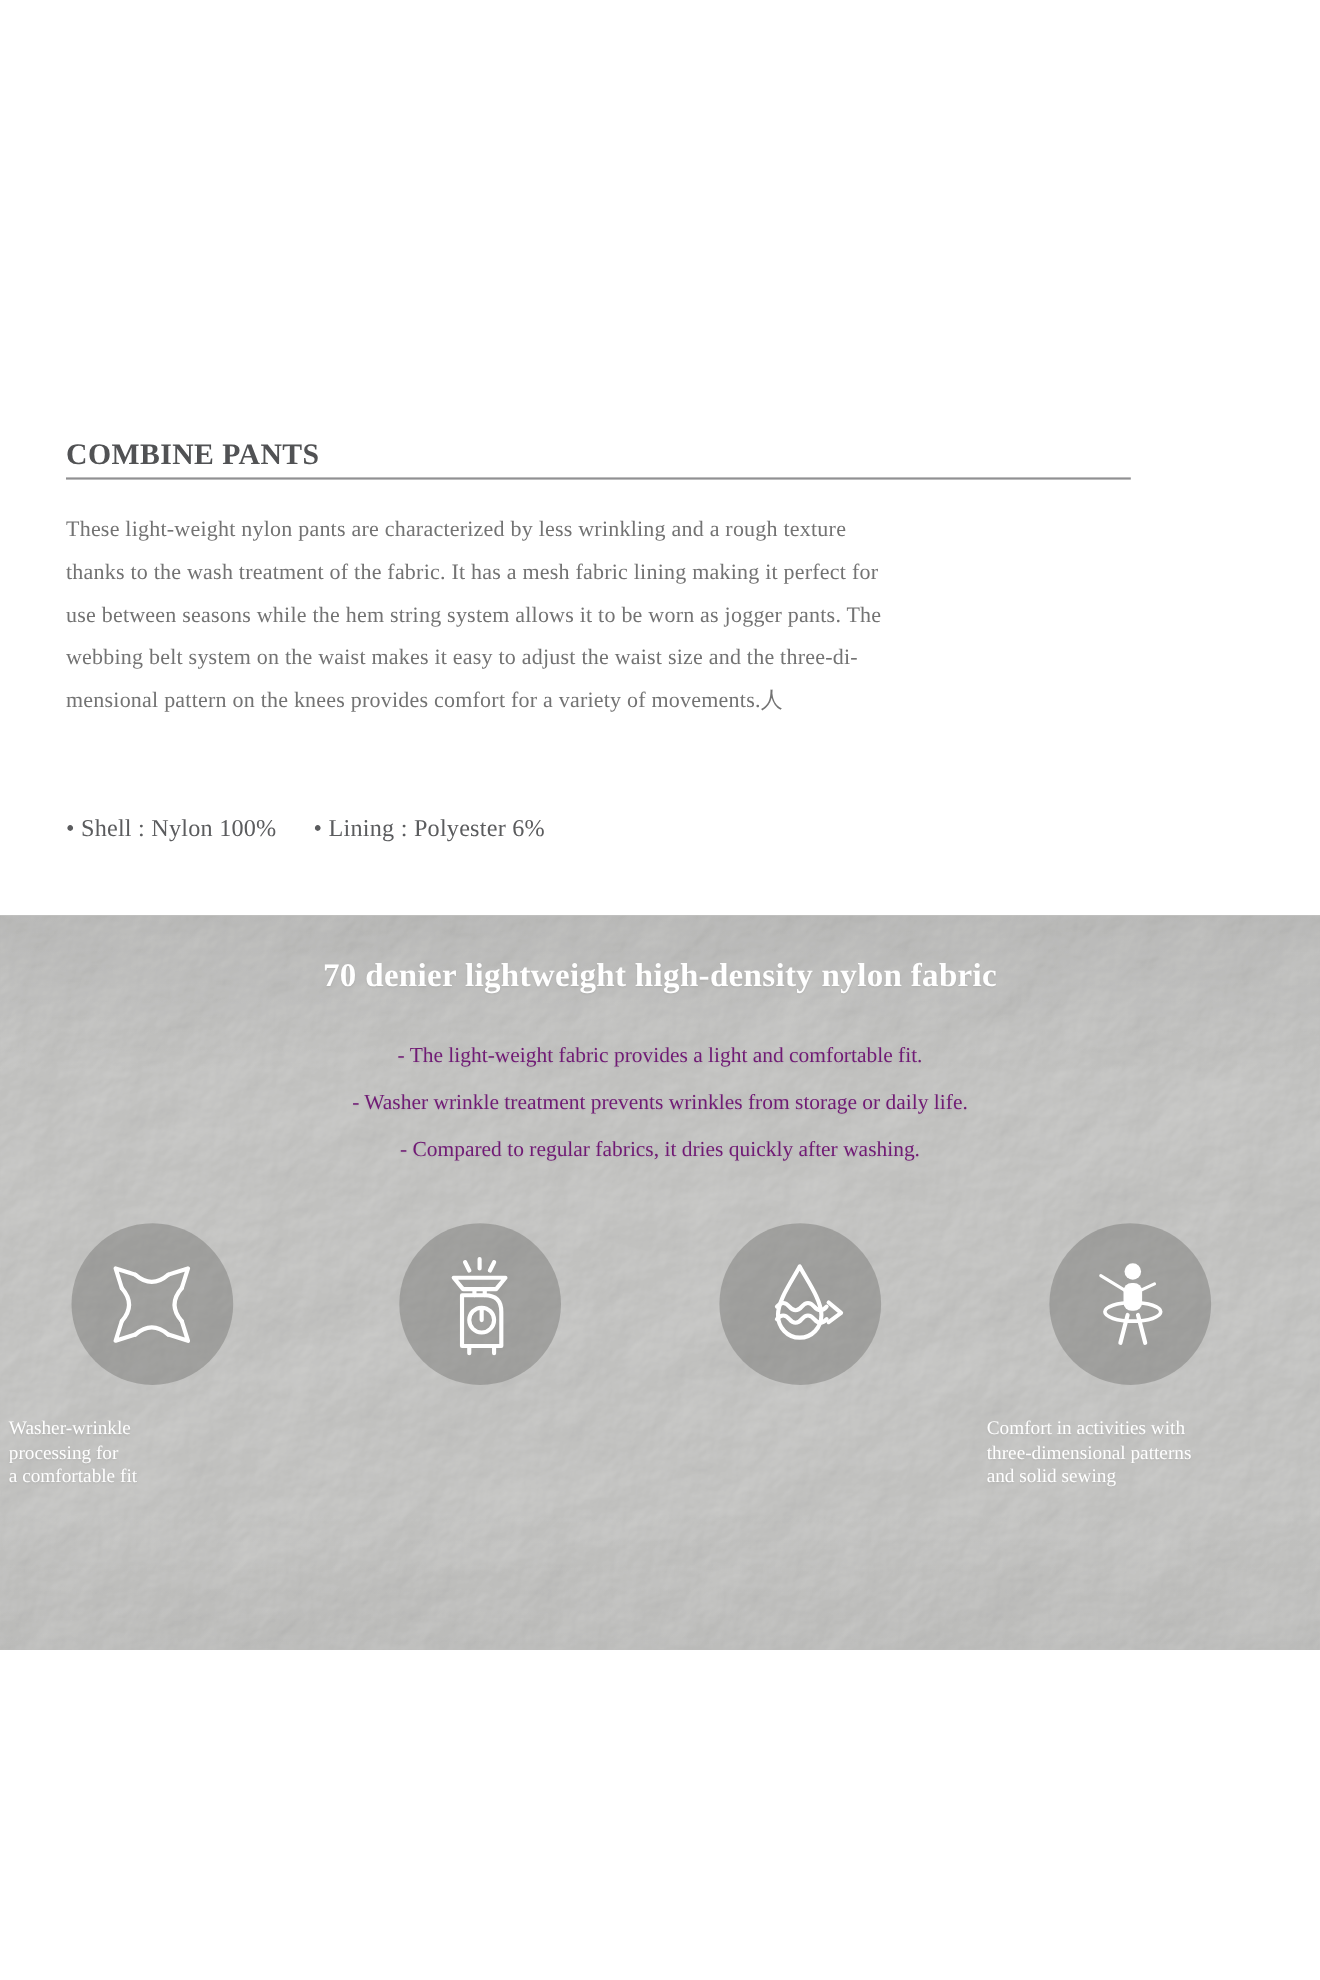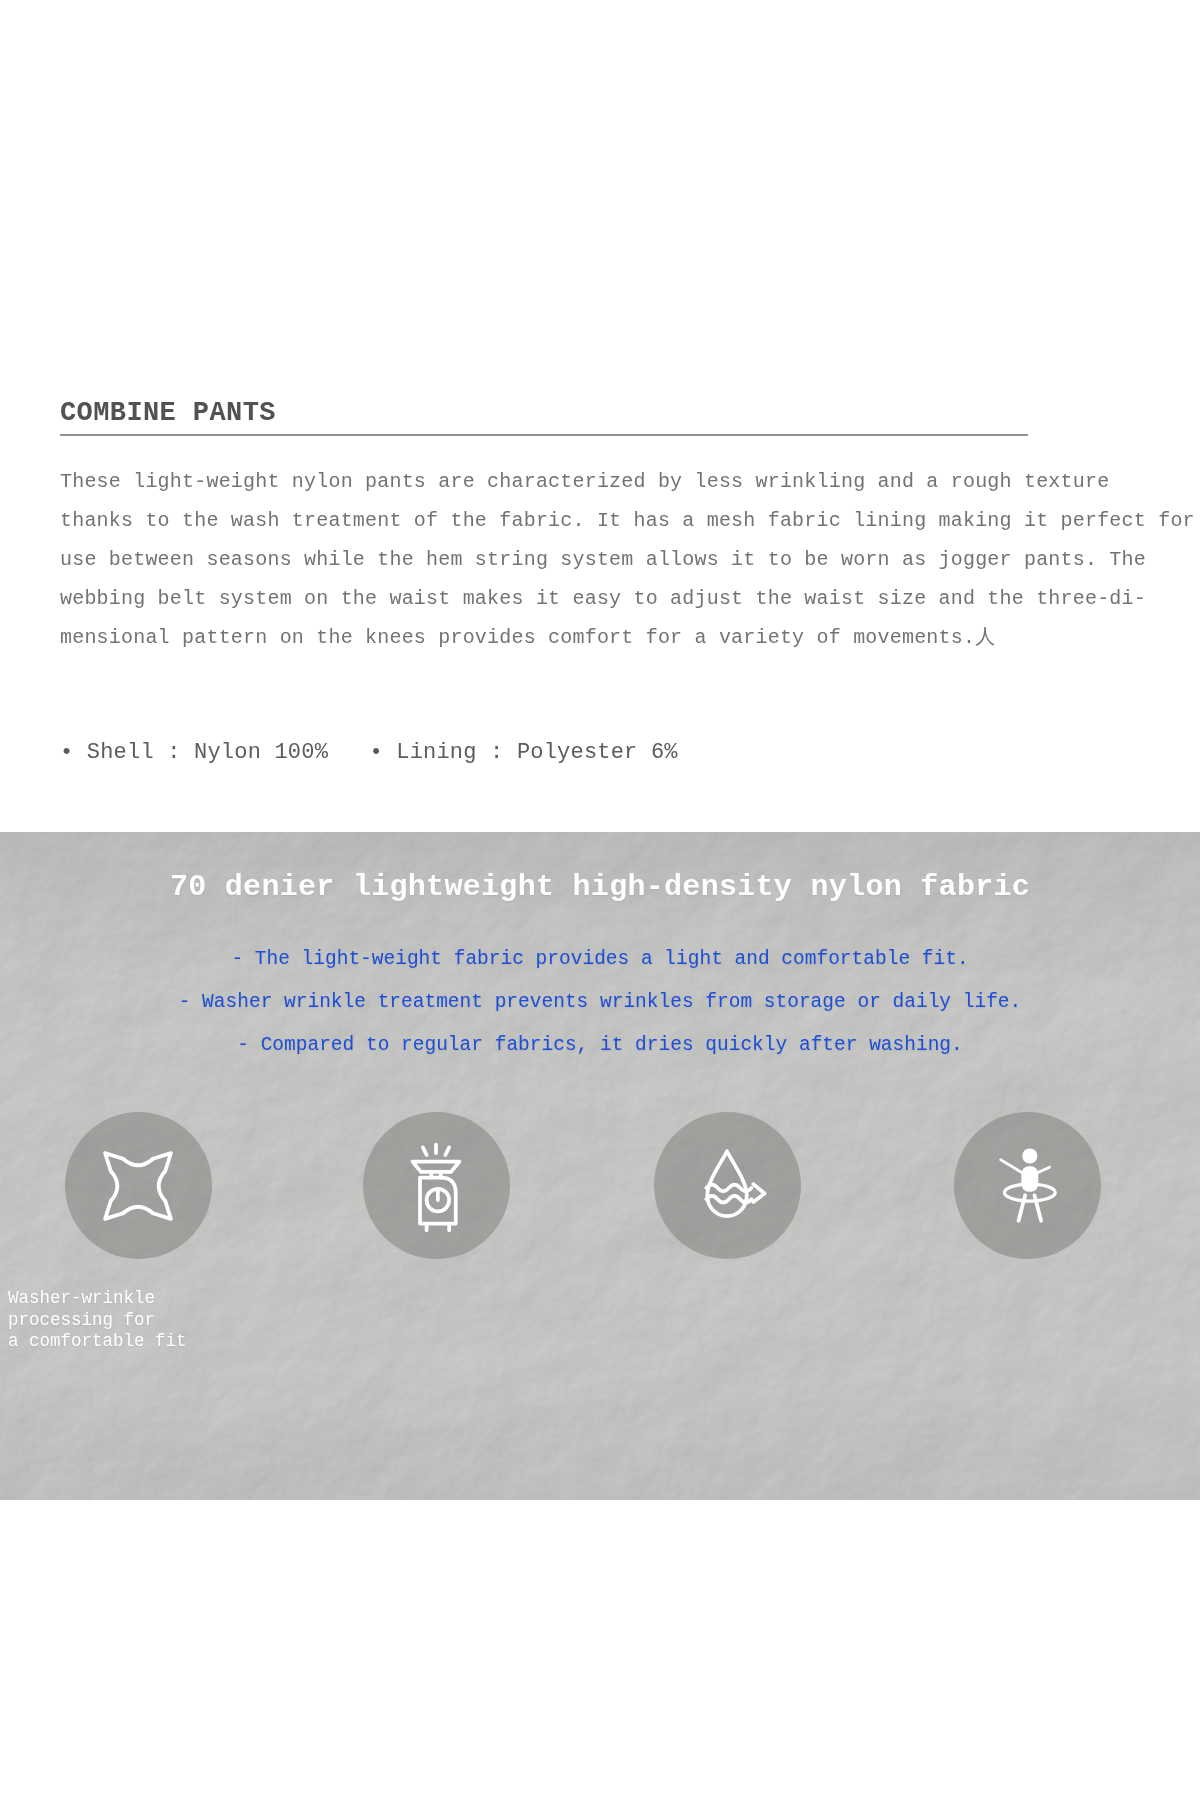--- a/index.html
+++ b/index.html
@@ -2,21 +2,21 @@
 <html><head>
 <meta charset="utf-8">
 <style>
   html, body { margin: 0; padding: 0; background: #ffffff; }
   .canvas {
     position: relative;
     width: 1200px;
     height: 1800px;
     background: #ffffff;
     overflow: hidden;
-    font-family: Liberation Mono, monospace;
+    font-family: Liberation Serif, serif;
   }
 
   
   .product-title {
     position: absolute;
     left: 60px; top: 398px;
     margin: 0;
     font-size: 27px;
     font-weight: 700;
     letter-spacing: 0.4px;
@@ -78,21 +78,21 @@
     color: #ffffff;
     text-shadow: 0 1px 2px rgba(0,0,0,0.08);
   }
   .hero-bullets {
     position: absolute;
     left: 0; top: 106px;
     width: 1200px;
     text-align: center;
     font-size: 19.5px;
     line-height: 43px;
-    color: #1d4ed8;
+    color: #701a75;
     white-space: pre-line;
     text-shadow: 0 1px 2px rgba(0,0,0,0.07);
   }
   .feature {
     position: absolute;
     top: 280px;
     width: 260px;
     text-align: left;
   }
   .feature-circle {
@@ -194,16 +194,19 @@
       <div class="feature-circle">
         <svg width="94" height="94" viewBox="0 0 100 100" fill="none" stroke="#ffffff" stroke-width="3.5" stroke-linecap="round" stroke-linejoin="round">
           <circle cx="53" cy="18" r="8" fill="#ffffff" stroke="none"></circle>
           <rect x="44" y="29" width="18" height="27" rx="8" fill="#ffffff" stroke="none"></rect>
           <path d="M22 22 L45 36" stroke-width="3"></path>
           <path d="M61 36 L74 30" stroke-width="3"></path>
           <ellipse cx="53" cy="57" rx="27" ry="9"></ellipse>
           <path d="M48 60 L41 87 M58 60 L65 87" stroke-width="4"></path>
         </svg>
       </div>
+      <div class="feature-caption">Comfort in activities with
+three-dimensional patterns
+and solid sewing</div>
     </div>
 
   </section>
 </div>
 
 </body></html>

